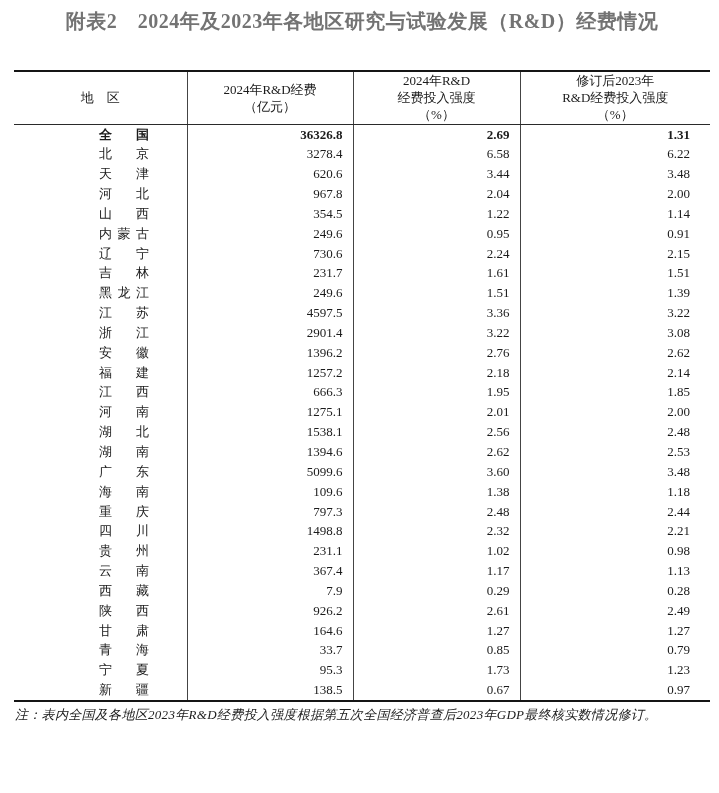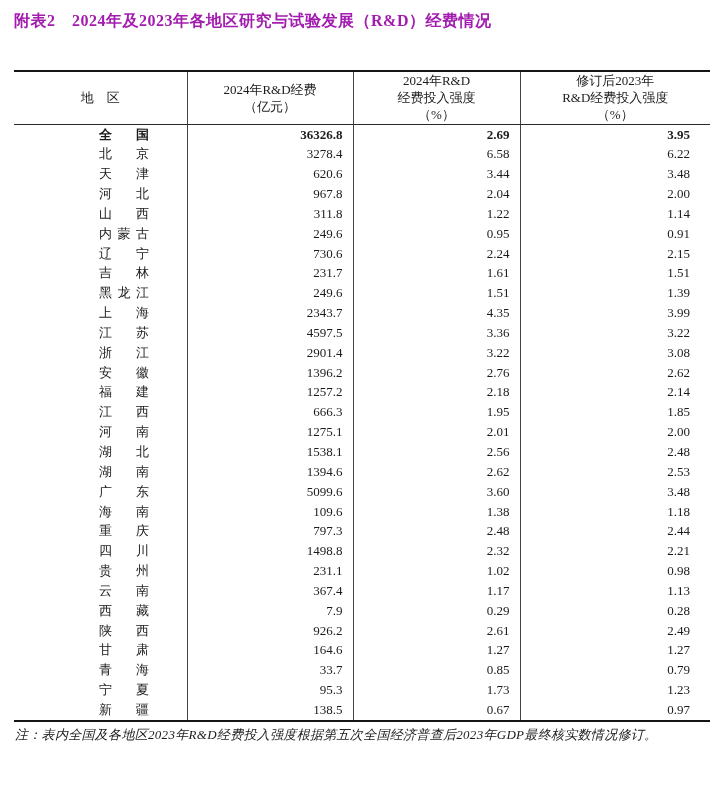--- a/index.html
+++ b/index.html
@@ -9,25 +9,26 @@
     font-family: "Liberation Serif", "DejaVu Serif", serif;
     color: #1b1b1b;
     overflow: hidden;
   }
   .page {
     position: relative;
     width: 719px; height: 793px;
     padding: 11px 9px 0 14px;
   }
   .doc-title {
-    font-size: 16px;
+    text-align: center;
+    font-size: 20px;
     font-weight: bold;
     line-height: 20px;
     letter-spacing: 0.5px;
-    color: #a21caf;
+    color: #737373;
   }
   table.rd-table {
     margin-top: 39px;
     width: 696px;
     border-collapse: collapse;
     table-layout: fixed;
     border-top: 2.5px solid #151515;
     border-bottom: 2.5px solid #151515;
   }
   col.c-region { width: 173px; }
@@ -109,21 +110,21 @@
           <div>R&amp;D经费投入强度</div>
           <div>（%）</div>
         </th>
       </tr>
     </thead>
     <tbody id="table-body">
         <tr class="bold">
           <td class="col-region"><span class="region-name">全国</span></td>
           <td class="col-num sep">36326.8</td>
           <td class="col-num sep">2.69</td>
-          <td class="col-num sep last">3.95</td>
+          <td class="col-num sep last">1.31</td>
         </tr>
         <tr>
           <td class="col-region"><span class="region-name">北京</span></td>
           <td class="col-num sep">3278.4</td>
           <td class="col-num sep">6.58</td>
           <td class="col-num sep last">6.22</td>
         </tr>
         <tr>
           <td class="col-region"><span class="region-name">天津</span></td>
           <td class="col-num sep">620.6</td>
@@ -131,21 +132,21 @@
           <td class="col-num sep last">3.48</td>
         </tr>
         <tr>
           <td class="col-region"><span class="region-name">河北</span></td>
           <td class="col-num sep">967.8</td>
           <td class="col-num sep">2.04</td>
           <td class="col-num sep last">2.00</td>
         </tr>
         <tr>
           <td class="col-region"><span class="region-name">山西</span></td>
-          <td class="col-num sep">311.8</td>
+          <td class="col-num sep">354.5</td>
           <td class="col-num sep">1.22</td>
           <td class="col-num sep last">1.14</td>
         </tr>
         <tr>
           <td class="col-region"><span class="region-name">内蒙古</span></td>
           <td class="col-num sep">249.6</td>
           <td class="col-num sep">0.95</td>
           <td class="col-num sep last">0.91</td>
         </tr>
         <tr>
@@ -160,26 +161,20 @@
           <td class="col-num sep">1.61</td>
           <td class="col-num sep last">1.51</td>
         </tr>
         <tr>
           <td class="col-region"><span class="region-name">黑龙江</span></td>
           <td class="col-num sep">249.6</td>
           <td class="col-num sep">1.51</td>
           <td class="col-num sep last">1.39</td>
         </tr>
         <tr>
-          <td class="col-region"><span class="region-name">上海</span></td>
-          <td class="col-num sep">2343.7</td>
-          <td class="col-num sep">4.35</td>
-          <td class="col-num sep last">3.99</td>
-        </tr>
-        <tr>
           <td class="col-region"><span class="region-name">江苏</span></td>
           <td class="col-num sep">4597.5</td>
           <td class="col-num sep">3.36</td>
           <td class="col-num sep last">3.22</td>
         </tr>
         <tr>
           <td class="col-region"><span class="region-name">浙江</span></td>
           <td class="col-num sep">2901.4</td>
           <td class="col-num sep">3.22</td>
           <td class="col-num sep last">3.08</td>

